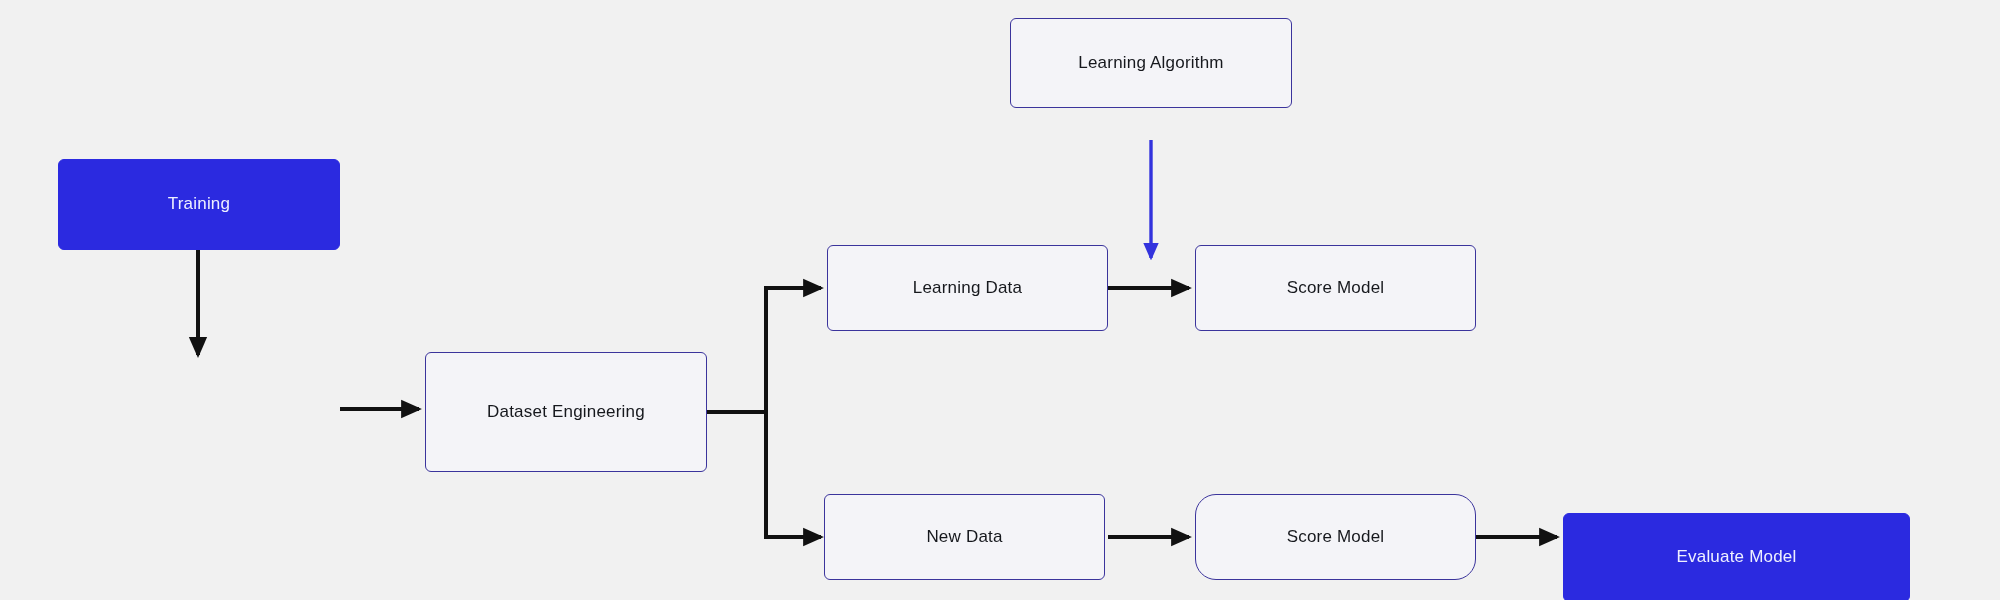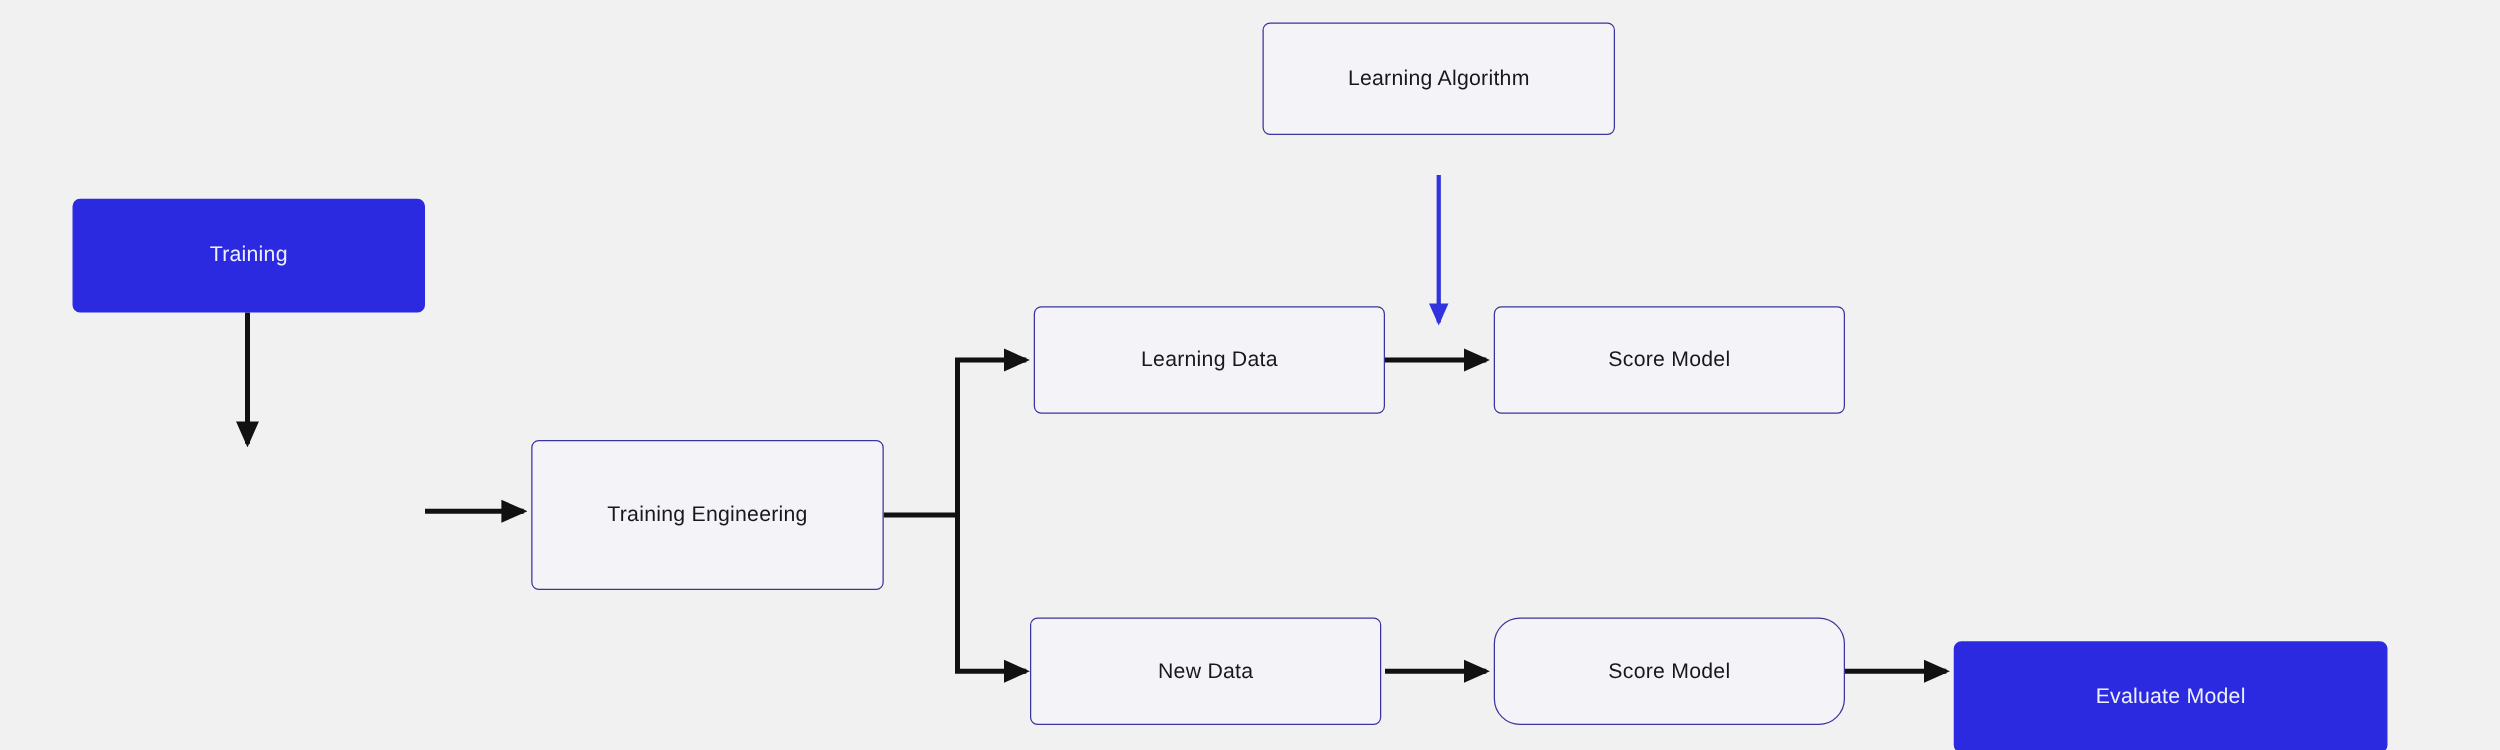--- a/index.html
+++ b/index.html
@@ -86,21 +86,21 @@
   <div class="node filled" style="left: 58px; top: 159px; width: 282px; height: 91px;">
     <span class="node-label">Training</span>
   </div>
 
   <div class="node plain" style="left: 1010px; top: 18px; width: 282px; height: 90px; align-items: center;">
     <span class="node-label">Learning Algorithm</span>
   </div>
 
 
   <div class="node plain" style="left: 425px; top: 352px; width: 282px; height: 120px;">
-    <span class="node-label">Training Engineering</span>
+    <span class="node-label">Dataset Engineering</span>
   </div>
 
   <div class="node plain" style="left: 827px; top: 245px; width: 281px; height: 86px;">
     <span class="node-label">Learning Data</span>
   </div>
 
   <div class="node plain" style="left: 1195px; top: 245px; width: 281px; height: 86px;">
     <span class="node-label">Score Model</span>
   </div>
 

